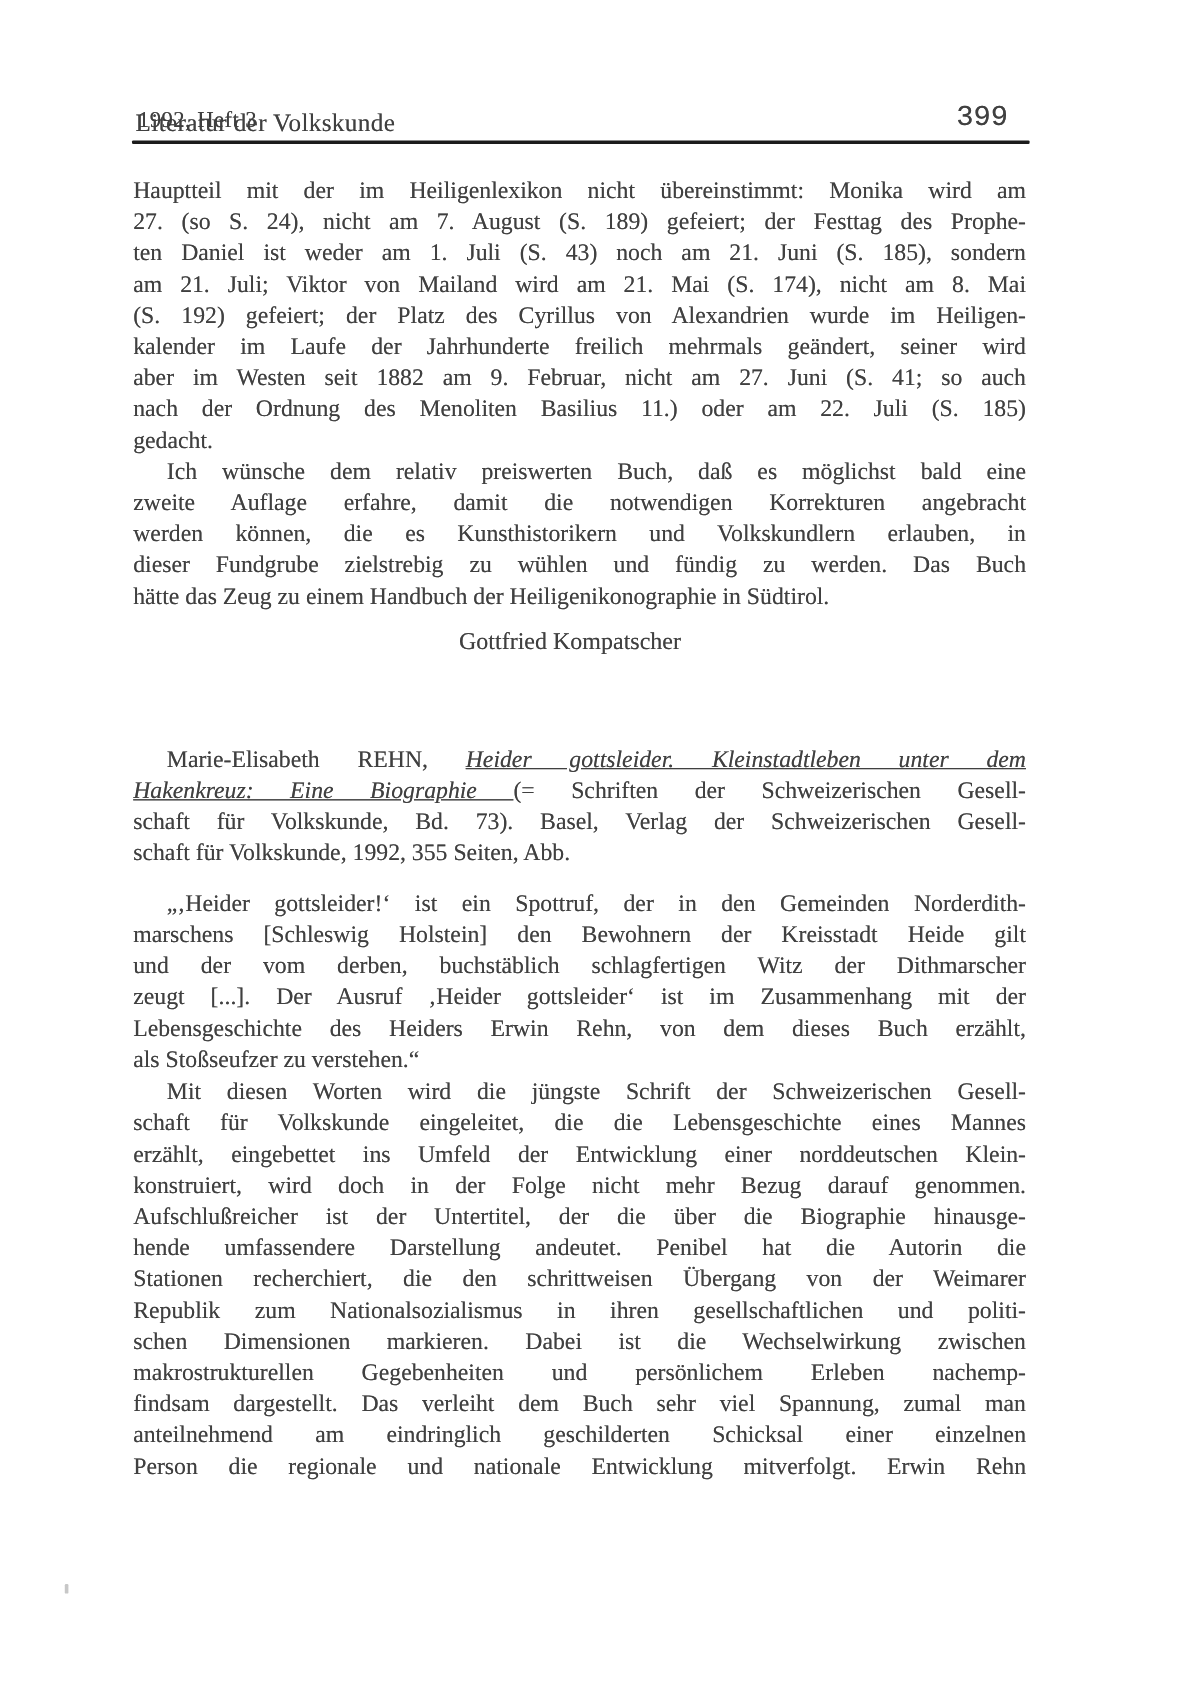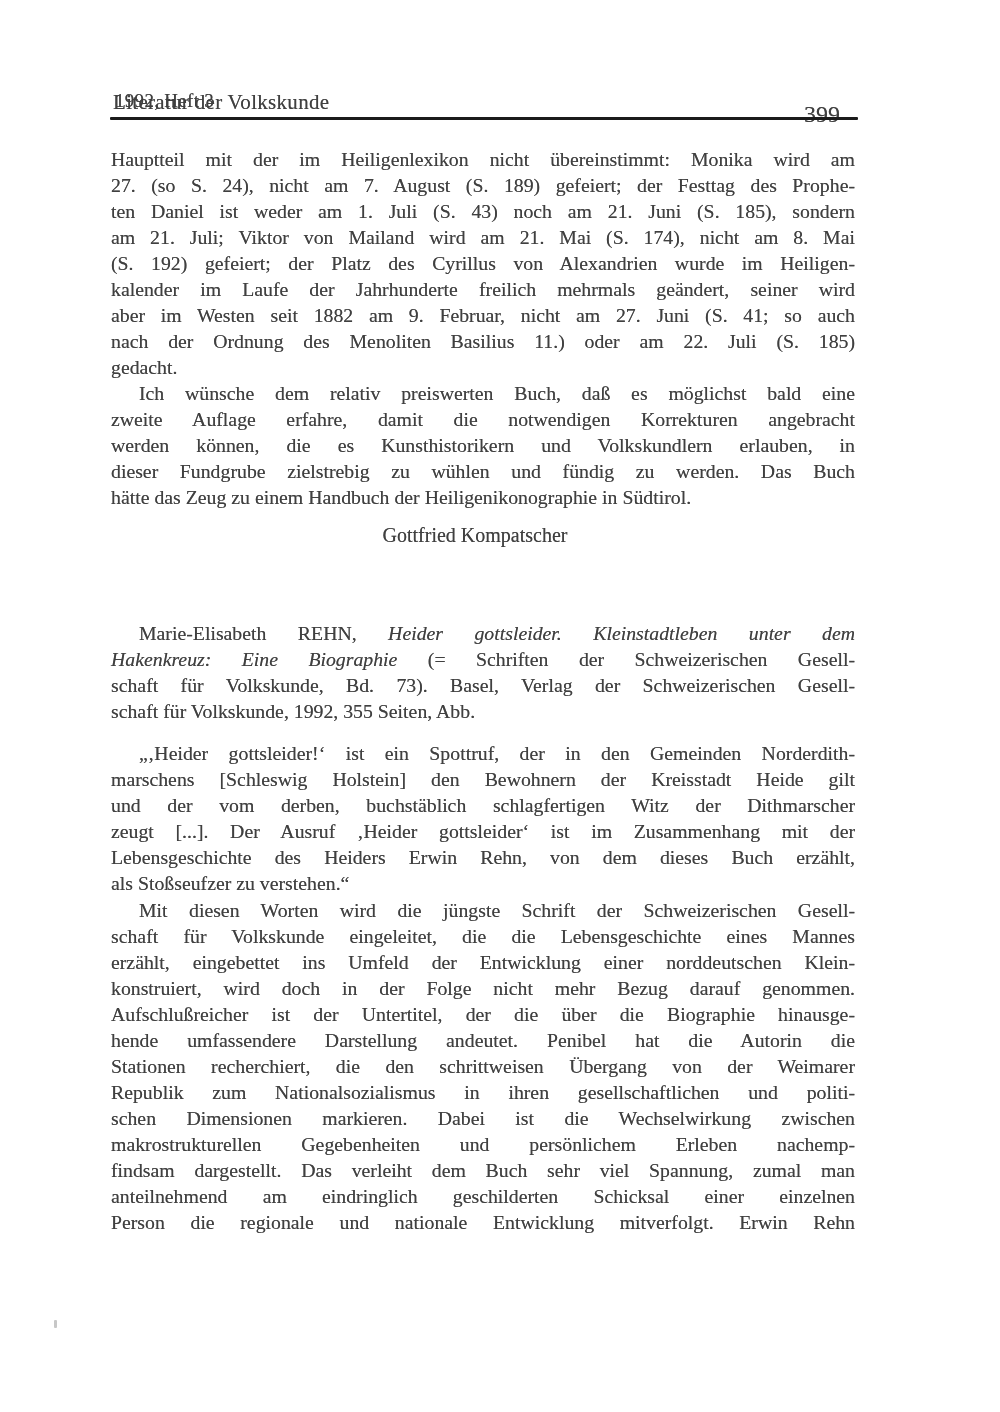--- a/index.html
+++ b/index.html
@@ -37,22 +37,23 @@
     left: 0;
     right: 30px;
     top: 5px;
     text-align: left;
     font-size: 21px;
     letter-spacing: 0.3px;
   }
   .h-right {
     position: absolute;
     right: 17px;
-    top: 16px;
+    top: 0;
     font-size: 24px;
+    font-family: Liberation Mono, monospace;
   }
   .rule {
     position: absolute;
     left: 110px;
     top: 117px;
     width: 748px;
     height: 3px;
     background: #1b1b1b;
     border-radius: 1px;
   }
@@ -65,21 +66,21 @@
   }
   .line {
     height: 26px;
     line-height: 26px;
     text-align: justify;
     text-align-last: justify;
     white-space: nowrap;
   }
   .line.indent { padding-left: 28px; }
   .line.end { text-align-last: left; }
-  .it { font-style: italic; }
+  .it { font-style: italic; text-decoration: underline; }
   .signature {
     position: absolute;
     left: 113px;
     top: 524px;
     width: 744px;
     box-sizing: border-box;
     padding-right: 20px;
     text-align: center;
     font-size: 20px;
   }

